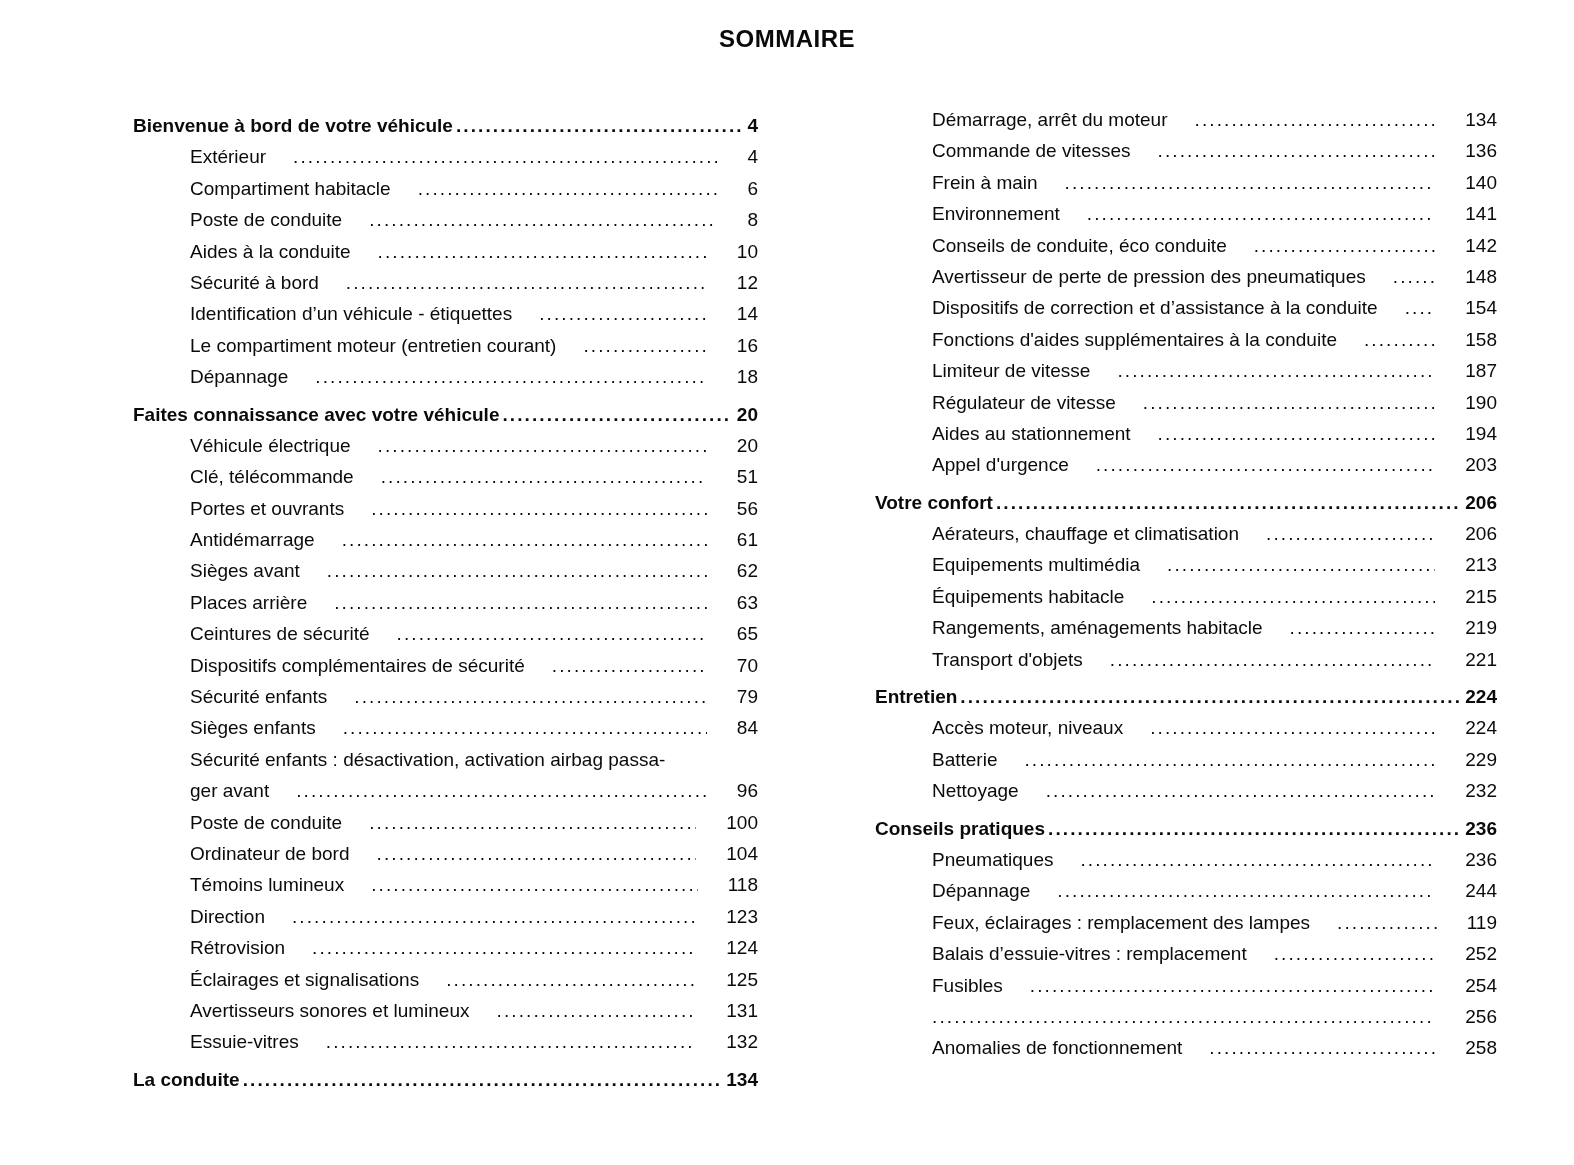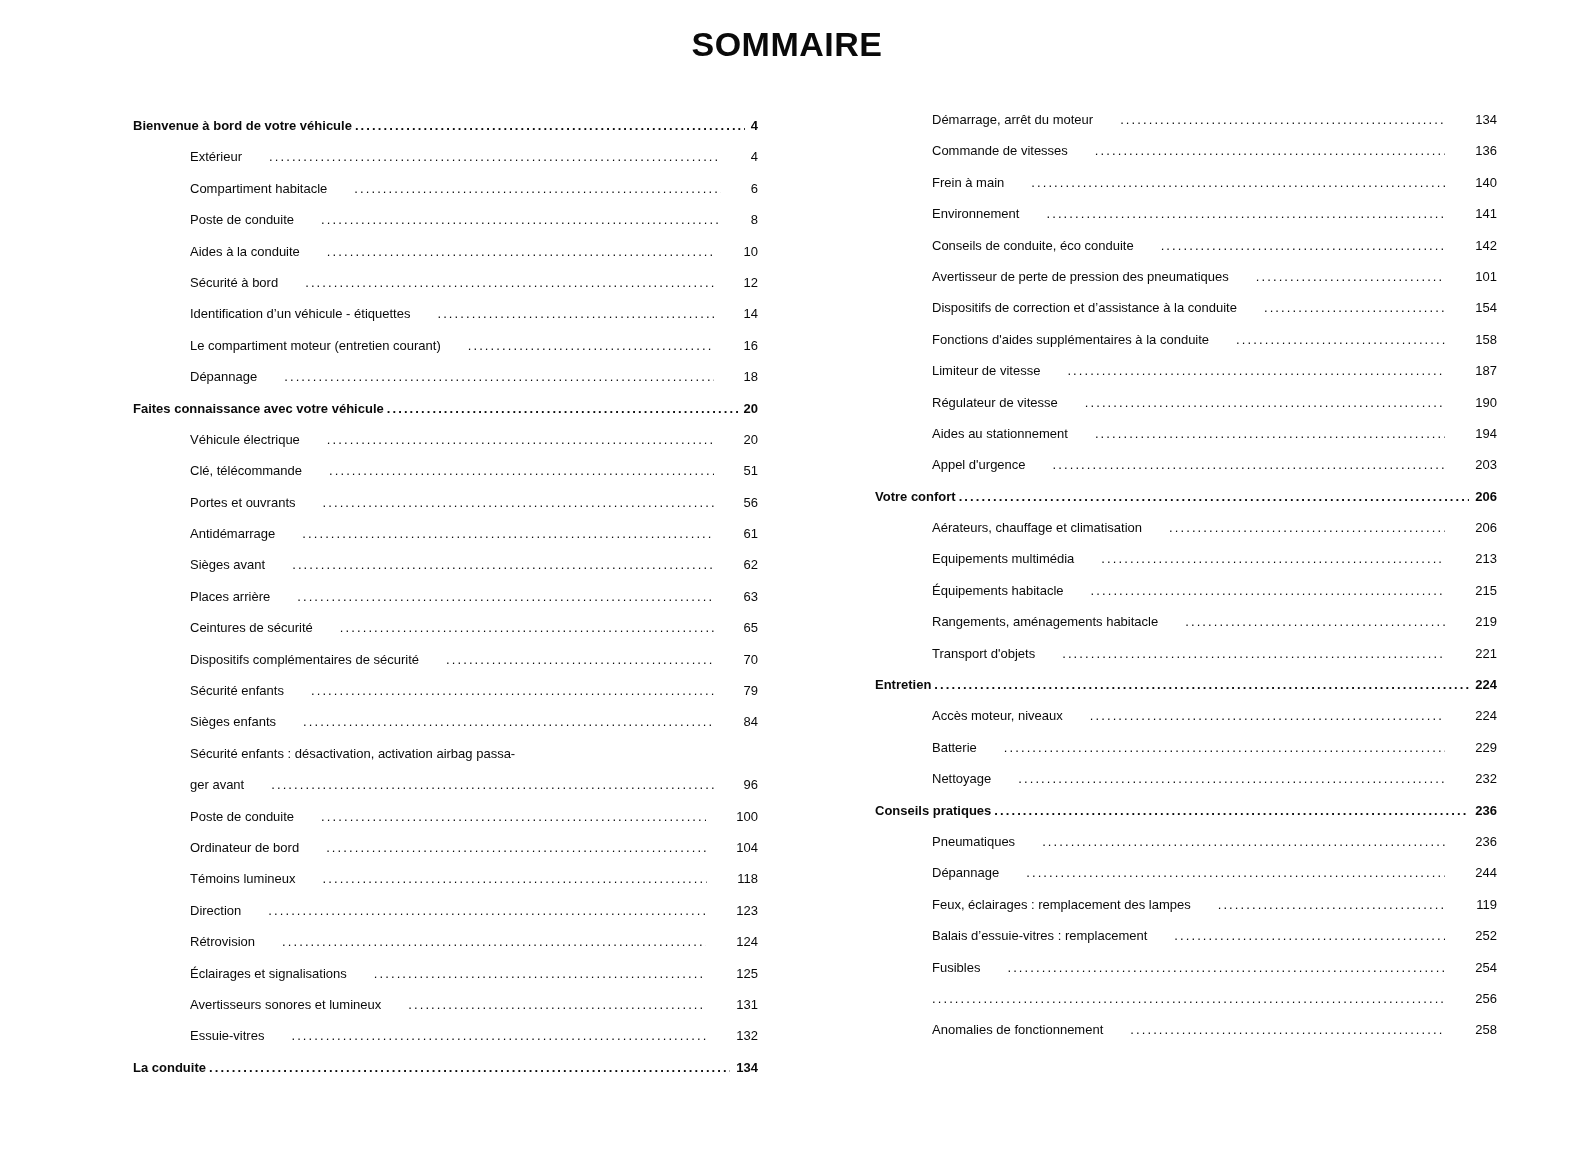--- a/index.html
+++ b/index.html
@@ -14,48 +14,48 @@
     font-family: "Liberation Sans", sans-serif;
     color: #0a0a0a;
     overflow: hidden;
   }
   .page-title {
     position: absolute;
     top: 25px;
     left: 0;
     width: 100%;
     text-align: center;
-    font-size: 34px;
+    font-size: 24px;
     font-weight: 700;
     letter-spacing: 0.5px;
     color: #0a0a0a;
   }
   .toc-col {
     position: absolute;
-    font-size: 13px;
+    font-size: 19px;
   }
   .toc-col-left {
     left: 133px;
     top: 110px;
     width: 625px;
   }
   .toc-col-right {
     left: 875px;
     top: 104px;
     width: 622px;
   }
   .row {
     display: flex;
     align-items: baseline;
     height: 31.4px;
     line-height: 31.4px;
   }
   .row.entry { padding-left: 57px; gap: 24px; }
   .row.section { font-weight: 700; }
-  .row.section:not(:first-child) { }
+  .row.section:not(:first-child) { margin-top: 6px; }
   .label {
     white-space: nowrap;
     padding-right: 3px;
     flex: 0 0 auto;
   }
   .dots {
     flex: 1 1 auto;
     min-width: 0;
     overflow: hidden;
     white-space: nowrap;
@@ -254,21 +254,21 @@
       <span class="page-num">141</span>
     </div>
     <div class="row entry">
       <span class="label">Conseils de conduite, éco conduite</span>
       <span class="dots"></span>
       <span class="page-num">142</span>
     </div>
     <div class="row entry">
       <span class="label">Avertisseur de perte de pression des pneumatiques</span>
       <span class="dots"></span>
-      <span class="page-num">101</span>
+      <span class="page-num">148</span>
     </div>
     <div class="row entry">
       <span class="label">Dispositifs de correction et d’assistance à la conduite</span>
       <span class="dots"></span>
       <span class="page-num">154</span>
     </div>
     <div class="row entry">
       <span class="label">Fonctions d'aides supplémentaires à la conduite</span>
       <span class="dots"></span>
       <span class="page-num">158</span>

